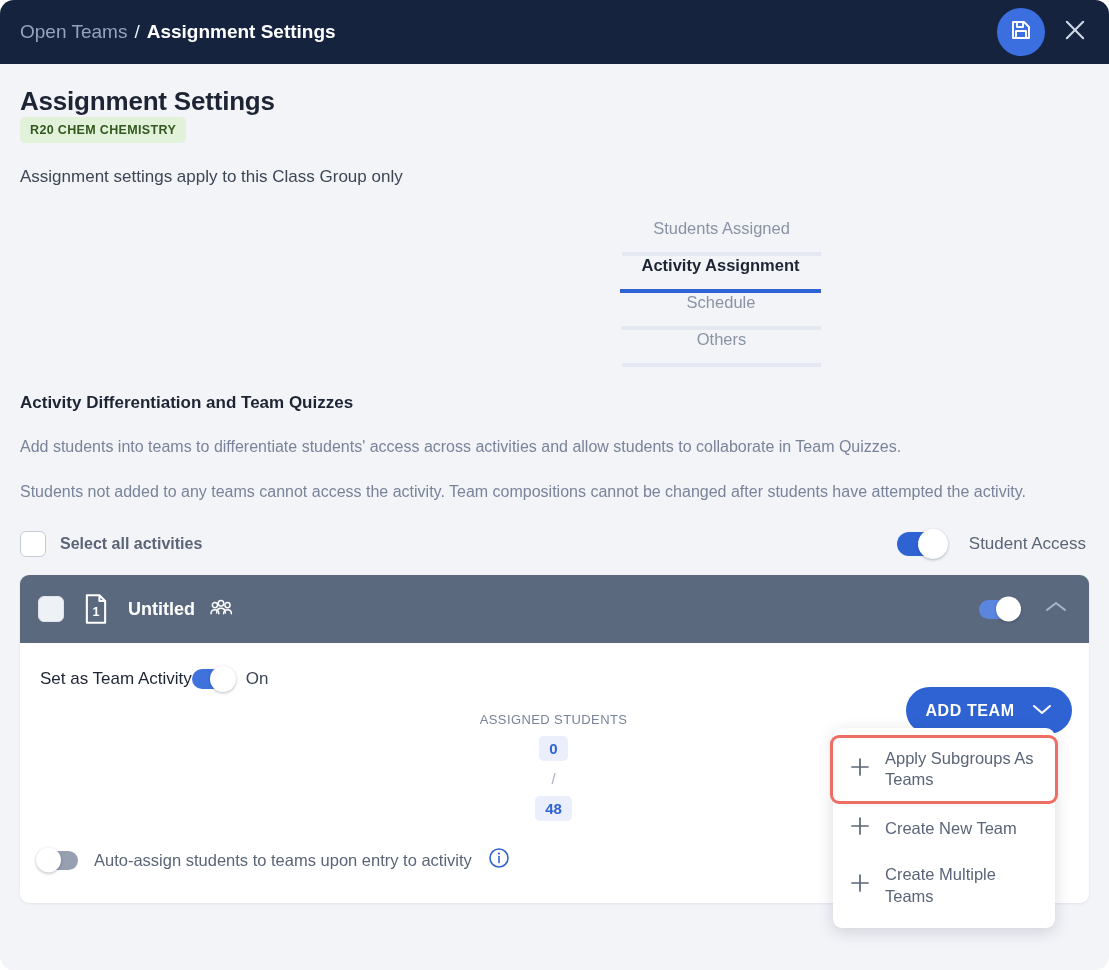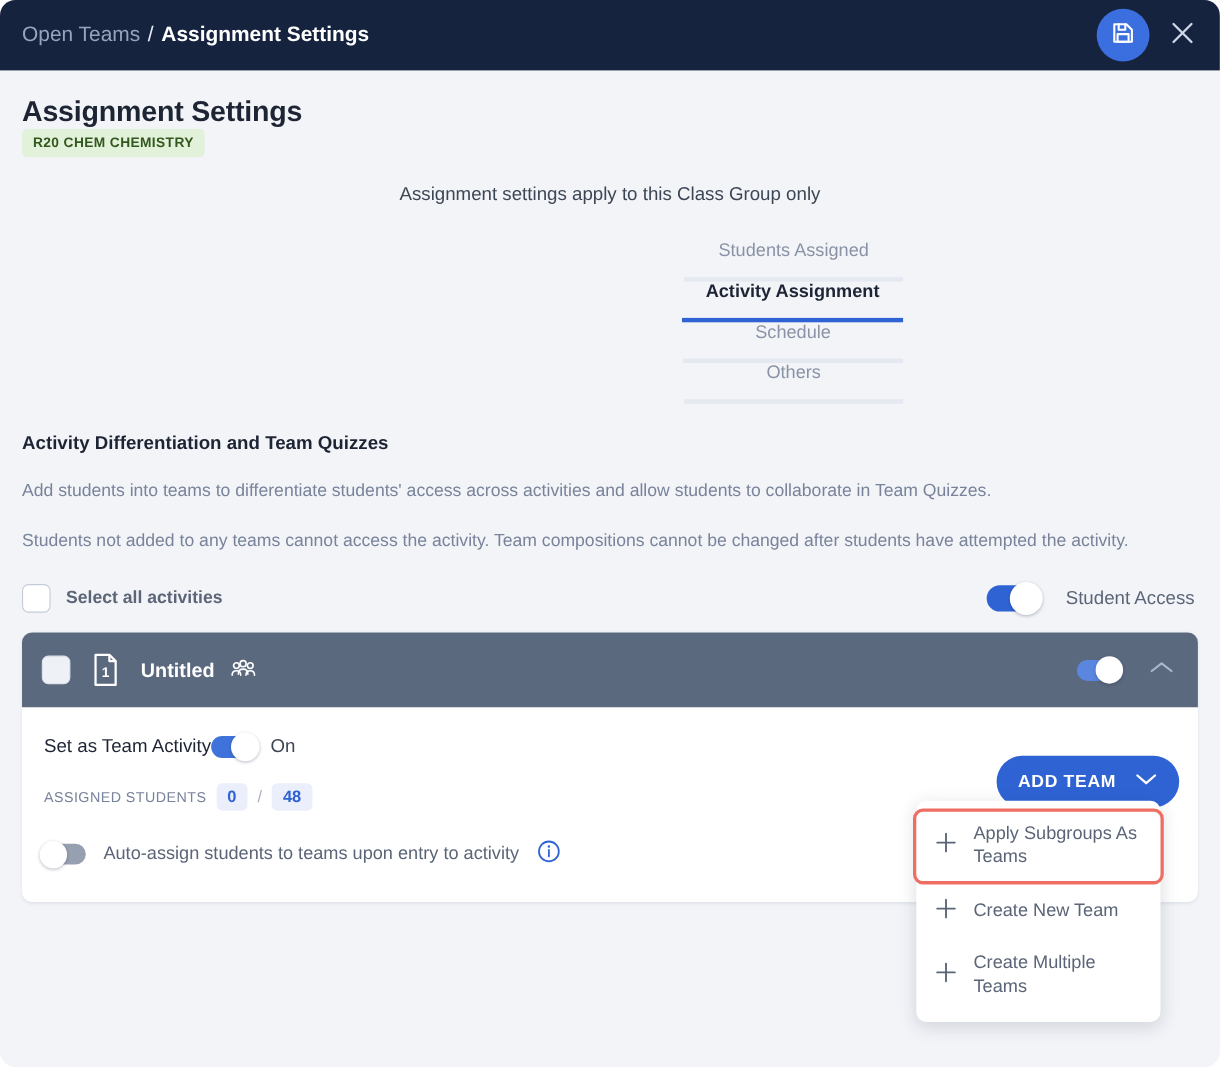--- a/index.html
+++ b/index.html
@@ -48,21 +48,21 @@
     font-size: 26px; font-weight: bold; color: #1d2433;
     margin-top: 22px; letter-spacing: -0.2px;
   }
   .badge {
     display: inline-block;
     background: #e2f1d9; color: #33581f;
     font-size: 12.5px; font-weight: bold; letter-spacing: 0.35px;
     padding: 6px 10px; border-radius: 5px;
     margin-top: 0;
   }
-  .subtitle { font-size: 17px; color: #3d4655; margin-top: 24px; text-align: center; }
+  .subtitle { font-size: 17px; color: #3d4655; margin-top: 24px; }
 
   
   .tabs {
     display: flex; align-items: flex-end;
     margin-top: 32px;
     width: 803px;
     flex-direction: column;
   }
   .tab {
     font-size: 16.5px;
@@ -148,21 +148,21 @@
     position: absolute; right: 20px; top: 0; height: 68px;
     display: flex; align-items: center; gap: 26px;
   }
 
   .card-body { padding: 26px 22px 30px 20px; position: relative; }
   .row1 { display: flex; align-items: center; }
   .team-activity-label { font-size: 17px; color: #1d2433; }
   .on-group { display: flex; align-items: center; gap: 14px; margin-right: 18px; }
   .on-label { font-size: 17px; color: #3d4655; }
 
-  .assigned-row { display: flex; align-items: center; gap: 9px; margin-top: 23px; }
+  .assigned-row { display: flex; align-items: center; gap: 9px; margin-top: 23px; flex-direction: column; }
   .assigned-label {
     font-size: 13px; color: #79839a; letter-spacing: 0.4px;
   }
   .count-pill {
     background: #eaeffb; color: #2f63d4; font-weight: bold;
     font-size: 15px; border-radius: 5px; padding: 4px 10px; min-width: 28px; text-align: center;
   }
   .count-slash { color: #aab2c2; font-size: 15px; }
 
   .autoassign-row { display: flex; align-items: center; gap: 16px; margin-top: 26px; }

